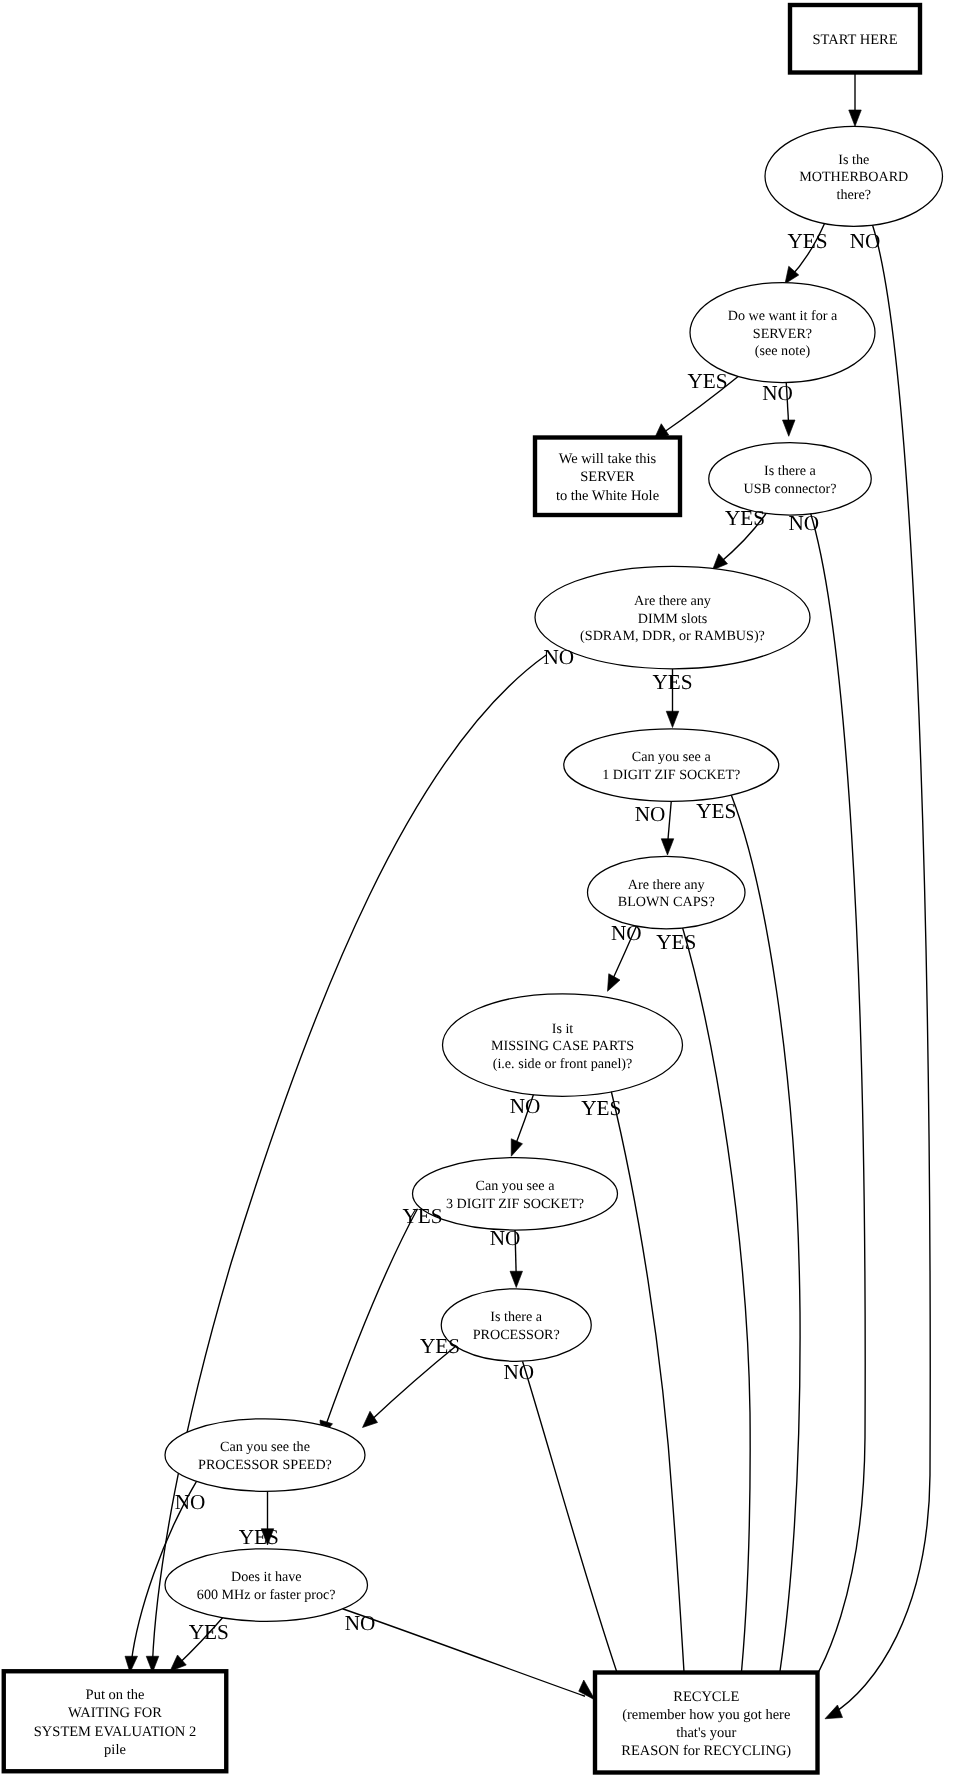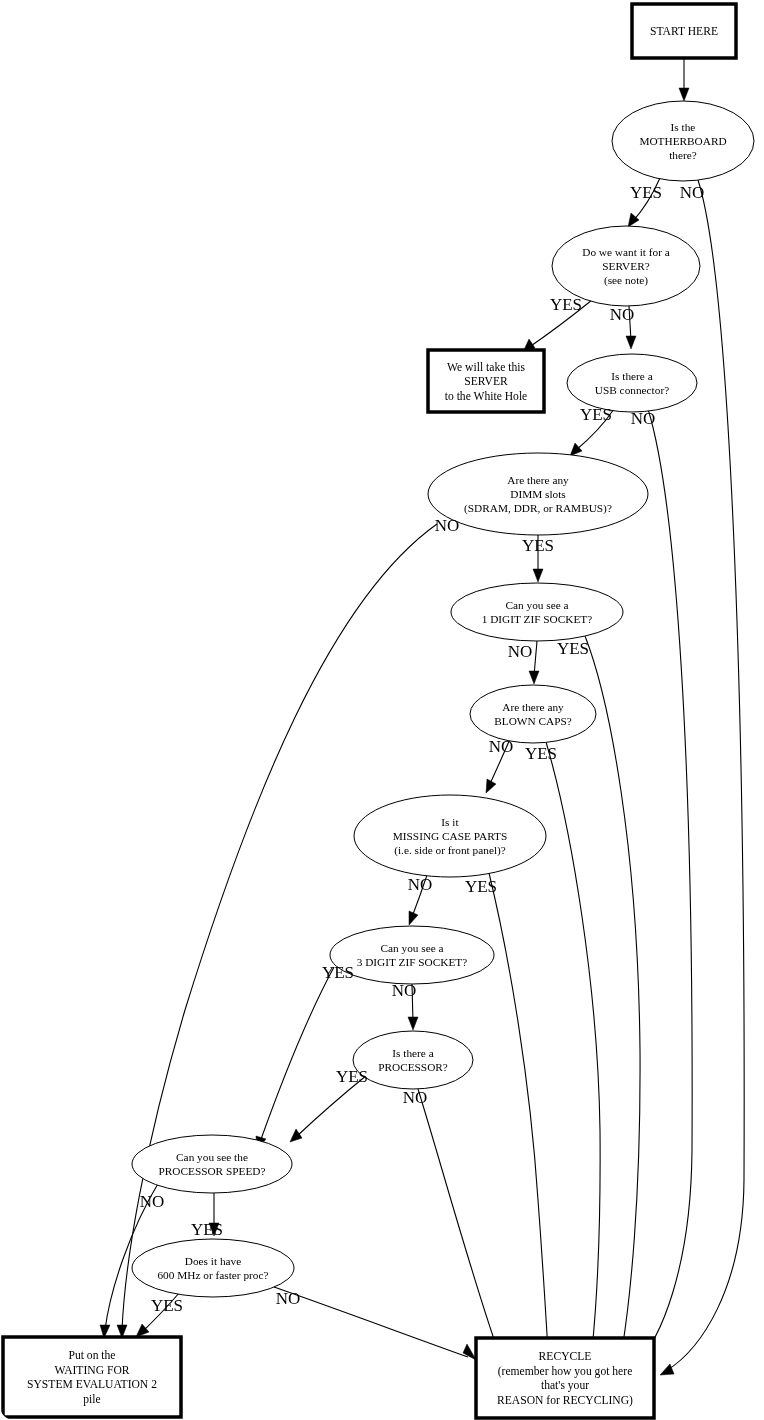--- a/index.html
+++ b/index.html
@@ -1,17 +1,17 @@
 <!DOCTYPE html>
 <html><head>
 <meta charset="utf-8">
 <style>
   html,body{margin:0;padding:0;background:#ffffff;}
   body{width:764px;height:1420px;font-family:"Liberation Serif",serif;}
-  #stage{position:relative;width:764px;height:1420px;overflow:hidden;border-radius:14px;}
+  #stage{position:relative;width:764px;height:1420px;overflow:hidden;}
   svg#flow{position:absolute;left:0;top:0;width:764px;height:1420px;}
   .node-shape{fill:#ffffff;stroke:#000000;}
   .ellipse-shape{stroke-width:1;}
   .box-shape{stroke-width:3.5;}
   .edge-path{fill:none;stroke:#000000;stroke-width:1.1;}
   .arrow-head{fill:#000000;stroke:#000000;stroke-width:0.5;}
   text{fill:#000000;font-family:"Liberation Serif",serif;}
   .node-label{font-size:11.3px;text-anchor:middle;}
   .node-label.box{font-size:11.6px;}
   .edge-label{font-size:17px;text-anchor:middle;font-family:"Liberation Serif",serif;}

